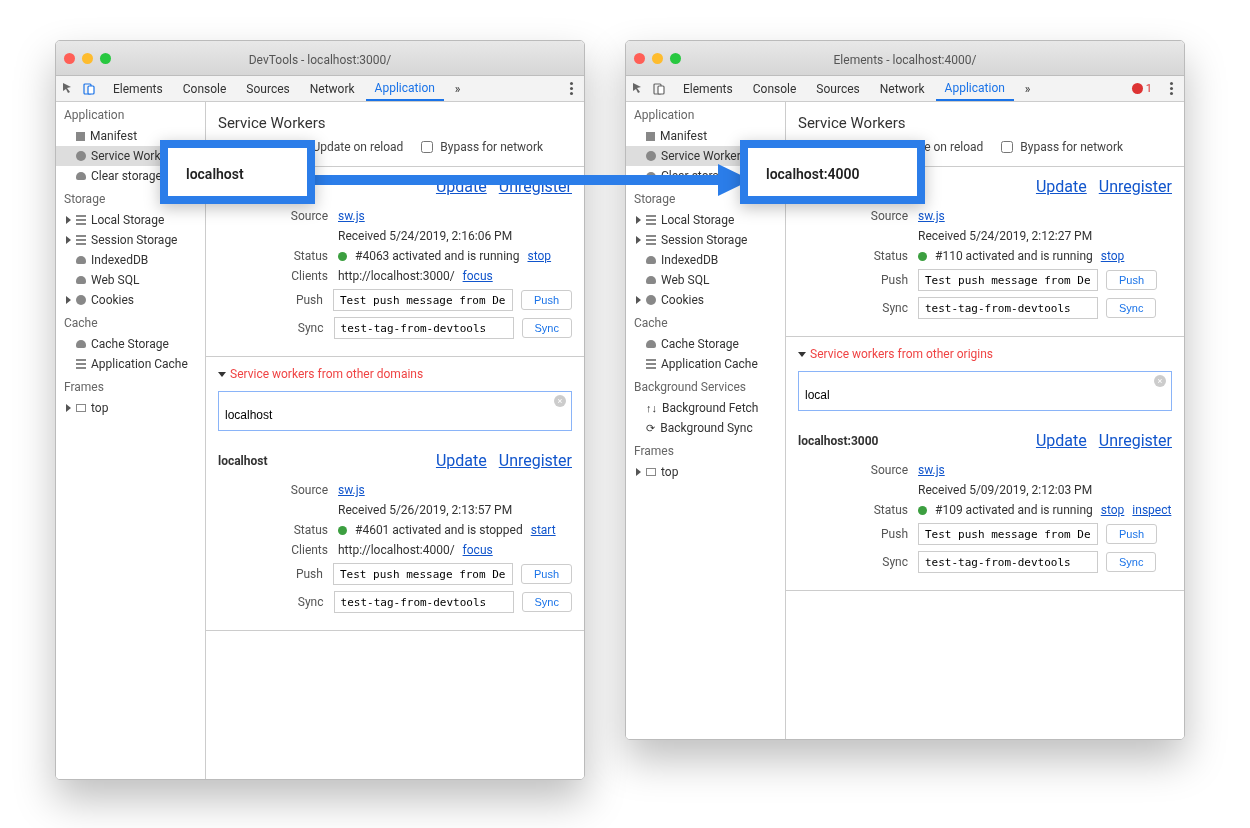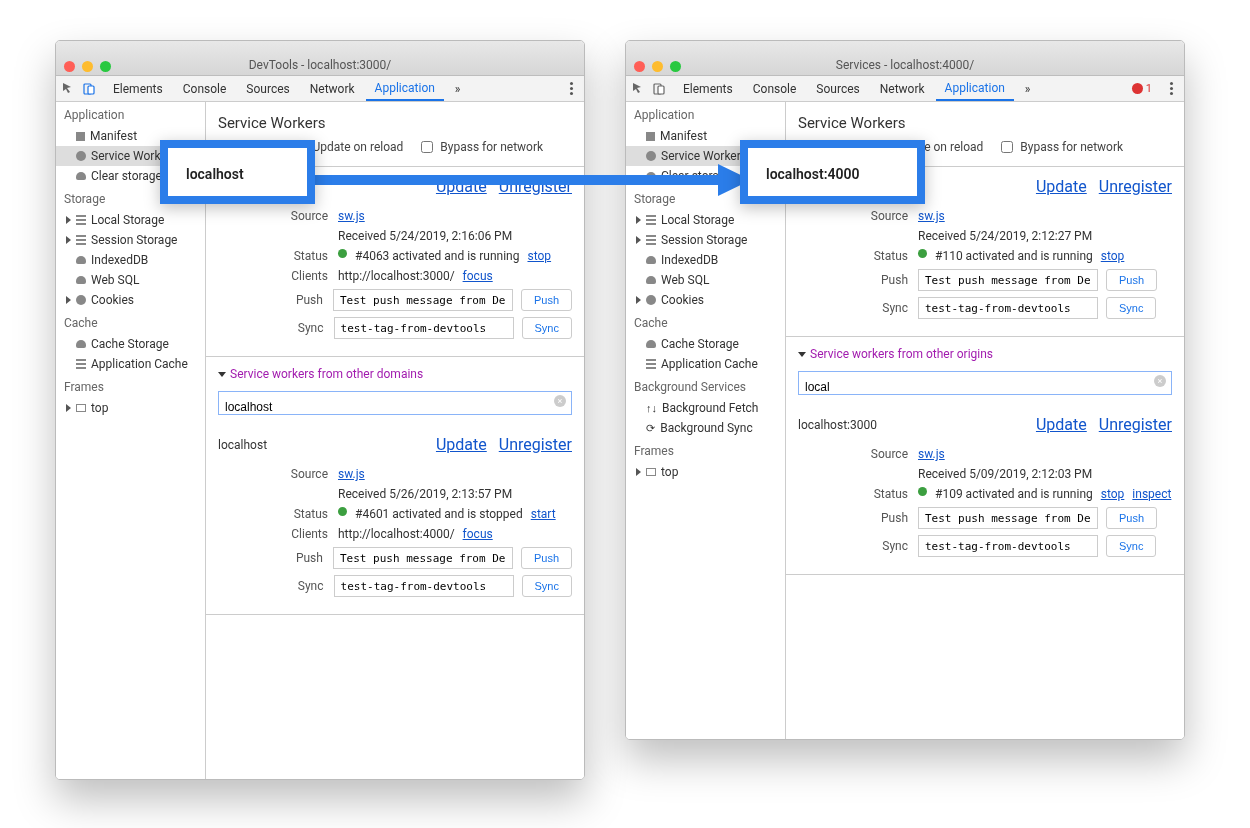--- a/index.html
+++ b/index.html
@@ -1,19 +1,19 @@
 <!DOCTYPE html>
 <html><head>
 <meta charset="utf-8">
 <style>
 html,body{margin:0;padding:0;background:#fff;font-family:-apple-system,BlinkMacSystemFont,"Segoe UI",Roboto,sans-serif;font-size:12px;color:#333}
 *{box-sizing:border-box}
 .stage{position:relative;width:1250px;height:828px}
 .window{position:absolute;background:#fff;border:1px solid #bbb;border-radius:5px;box-shadow:0 20px 40px rgba(0,0,0,0.25);overflow:hidden}
-.titlebar{height:35px;background:linear-gradient(#e8e8e8,#d6d6d6);border-bottom:1px solid #bdbdbd;display:flex;align-items:flex-end;padding:3px 8px;position:relative}
+.titlebar{height:35px;background:linear-gradient(#e8e8e8,#d6d6d6);border-bottom:1px solid #bdbdbd;display:flex;align-items:flex-start;padding:12px 8px;position:relative}
 .dots{display:flex;gap:7px}
 .dot{width:11px;height:11px;border-radius:50%}
 .dot.r{background:#ff5f57}.dot.y{background:#febc2e}.dot.g{background:#28c840}
 .wtitle{position:absolute;left:0;right:0;text-align:center;font-size:12px;color:#555}
 .tabs{height:26px;border-bottom:1px solid #ccc;display:flex;align-items:center;padding:0 6px;gap:2px;font-size:12px;color:#333;background:#f3f3f3}
 .tabs .tab{padding:5px 9px;cursor:default}
 .tabs .tab.active{color:#1a73e8;border-bottom:2px solid #1a73e8;padding-bottom:4px}
 .tabs .lefticons{display:flex;gap:6px;margin-right:6px;align-items:center}
 .tabs .ico{width:14px;height:14px;display:flex;align-items:center;justify-content:center;color:#666}
 .tabs .spacer{flex:1}
@@ -32,34 +32,34 @@
 .side-item .gear{display:inline-block;width:10px;height:10px;border-radius:50%;background:#888}
 .side-item .grid{display:inline-block;width:10px;height:10px;background:repeating-linear-gradient(0deg,#888 0 2px,transparent 2px 4px)}
 .side-item .rect{display:inline-block;width:10px;height:8px;border:1px solid #888}
 .main{flex:1;overflow:auto;background:#fff}
 .h1{font-size:15px;padding:12px 12px 6px}
 .opts{padding:0 12px 10px;display:flex;gap:14px;align-items:center;border-bottom:1px solid #ccc}
 .opts label{display:flex;align-items:center;gap:4px;font-size:12px;color:#444}
 .opts input[type=checkbox]{width:12px;height:12px}
 .sw-card{padding:10px 12px 14px;border-bottom:1px solid #ccc}
 .sw-head{display:flex;align-items:center;margin-bottom:10px}
-.sw-head .name{font-weight:400}
+.sw-head .name{font-weight:700}
 .sw-head .sp{flex:1}
 .sw-head a{color:#1155cc;text-decoration:underline;margin-left:12px;font-size:16px}
 .row{display:flex;align-items:center;padding:3px 0;gap:10px;font-size:12px}
 .row .lbl{width:110px;text-align:right;color:#555}
-.row .val{flex:1;display:flex;gap:8px;color:#333}
+.row .val{flex:1;display:flex;align-items:center;gap:8px;color:#333}
 a.link{color:#1155cc;text-decoration:underline}
 .green{width:9px;height:9px;border-radius:50%;background:#3c9f40;display:inline-block}
 .ipt{border:1px solid #ccc;padding:3px 6px;font-family:ui-monospace,Menlo,Consolas,monospace;font-size:11px;width:180px;height:22px}
 .btn{border:1px solid #ccc;background:#fff;color:#1a73e8;padding:3px 12px;border-radius:3px;font-size:11px;cursor:default}
-.other-hd{padding:10px 12px 6px;display:flex;align-items:center;gap:4px;color:#a21caf}
+.other-hd{padding:10px 12px 6px;display:flex;align-items:center;gap:4px;color:#ef4444}
 .other-hd .tri{width:0;height:0;border-left:4px solid transparent;border-right:4px solid transparent;border-top:5px solid #333}
 .filterbox{margin:4px 12px 10px;position:relative}
-.filterbox input{width:100%;border:1px solid #8ab4f8;padding:12px 22px 4px 6px;font-size:12px;height:24px}
+.filterbox input{width:100%;border:1px solid #8ab4f8;padding:12px 22px 4px 6px;font-size:12px;height:40px}
 .filterbox .clr{position:absolute;right:6px;top:4px;width:12px;height:12px;border-radius:50%;background:#ccc;color:#fff;font-size:9px;display:flex;align-items:center;justify-content:center}
 
 .hibox{position:absolute;border:8px solid #2b7de9;background:#fff;padding:18px 18px 14px;font-weight:600;font-size:14px;color:#222;z-index:50;box-shadow:0 4px 15px rgba(0,0,0,.25)}
 .arrow{position:absolute;z-index:40}
 </style>
 </head>
 <body>
 
 <div class="stage">
 
@@ -273,21 +273,21 @@
   </div>
 </div>
 
 <div class="window" style="left:625px;top:40px;width:560px;height:700px">
   <div class="titlebar">
     <div class="dots">
       <div class="dot r"></div>
       <div class="dot y"></div>
       <div class="dot g"></div>
     </div>
-    <div class="wtitle">Services - localhost:4000/</div>
+    <div class="wtitle">Elements - localhost:4000/</div>
   </div>
   <div class="tabs">
     <div class="lefticons">
       <span class="ico">
             <svg width="14" height="14" viewBox="0 0 14 14">
               <path d="M1 1 L9 5 L5 6 L8 10 L6 11 L4 7 L1 9 Z" fill="#666"></path>
             </svg>
           </span>
       <span class="ico">
             <svg width="14" height="14" viewBox="0 0 14 14">

